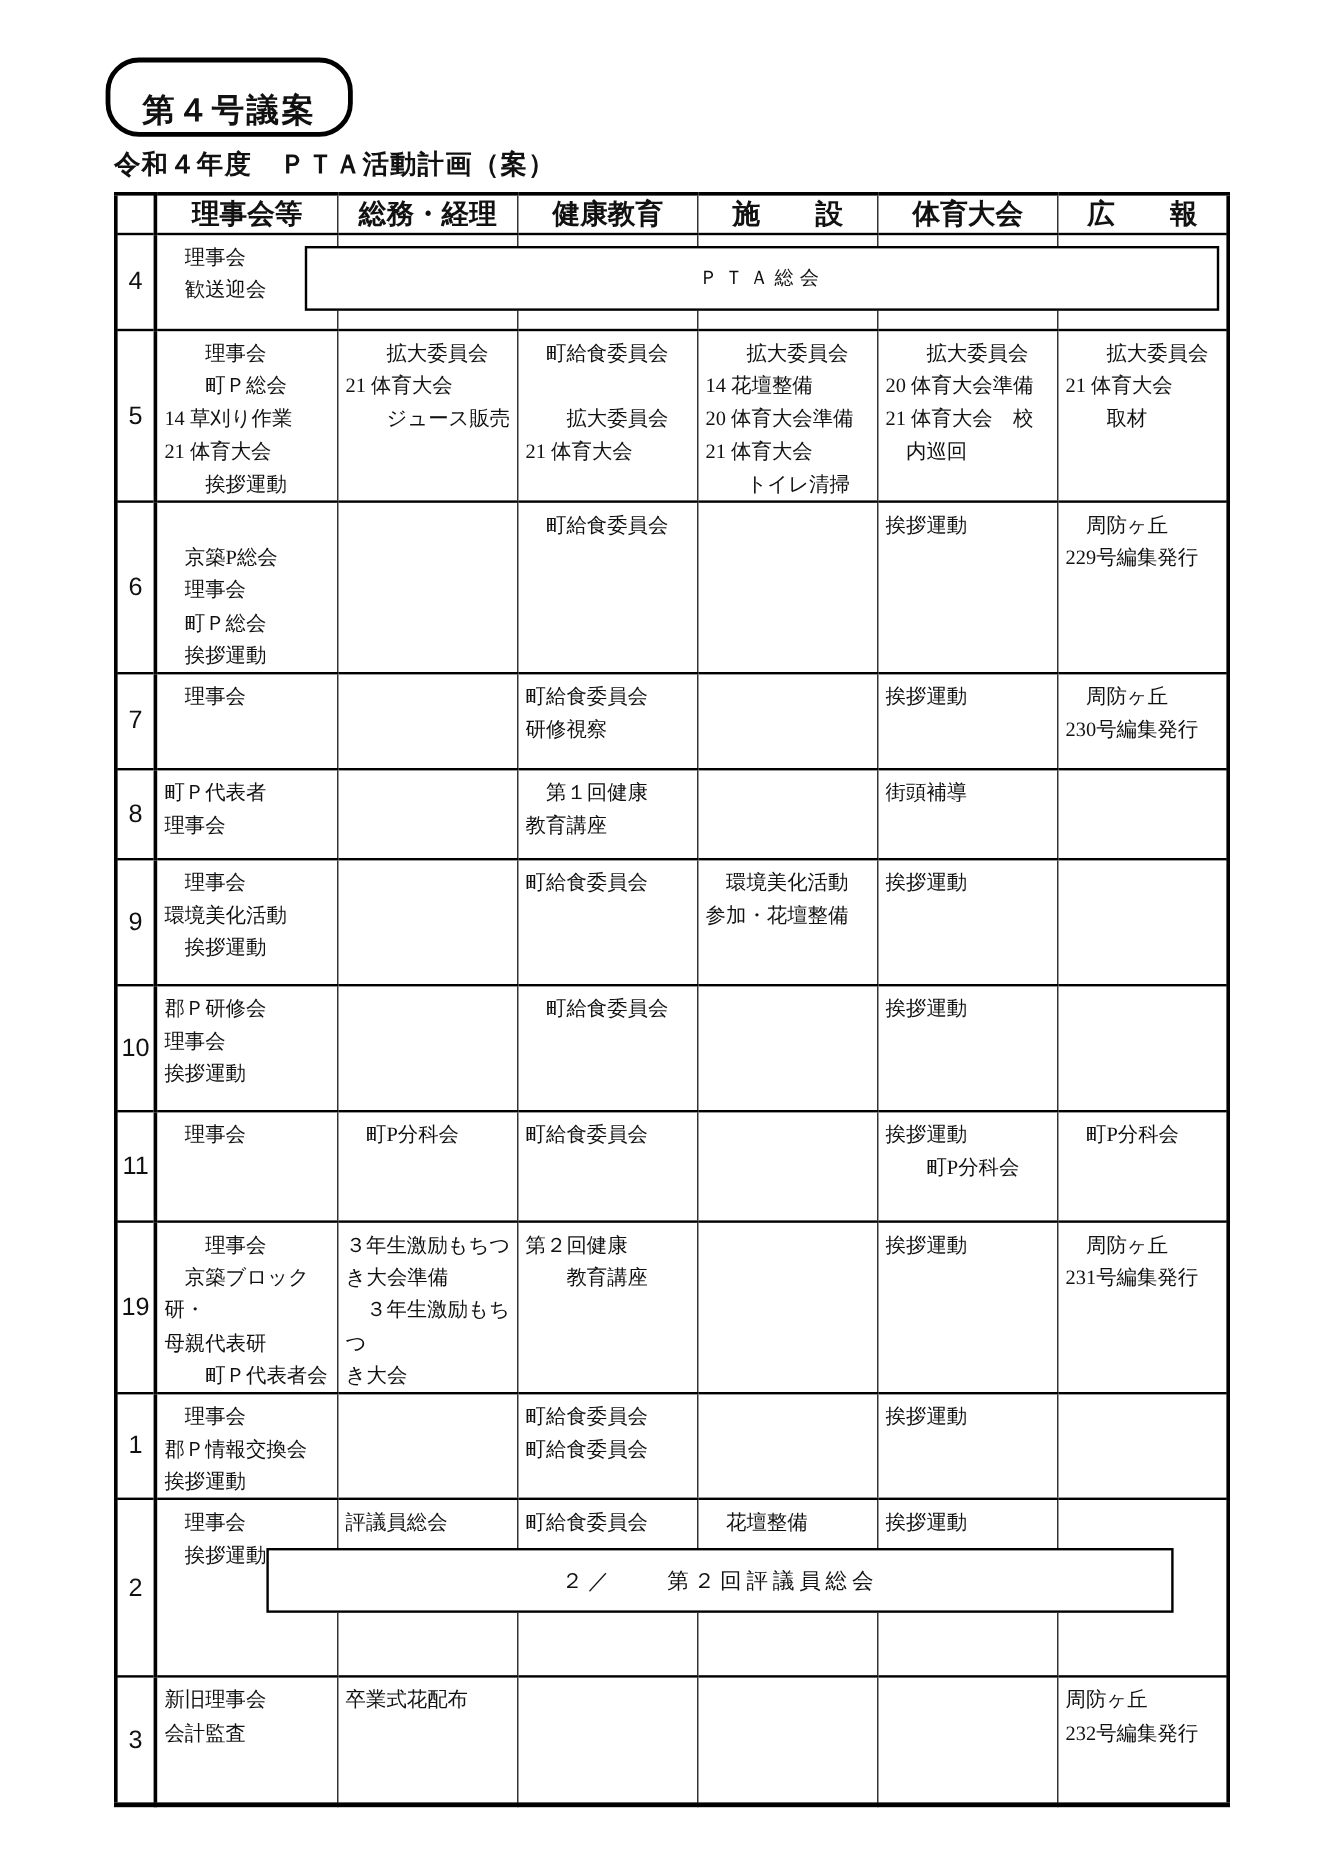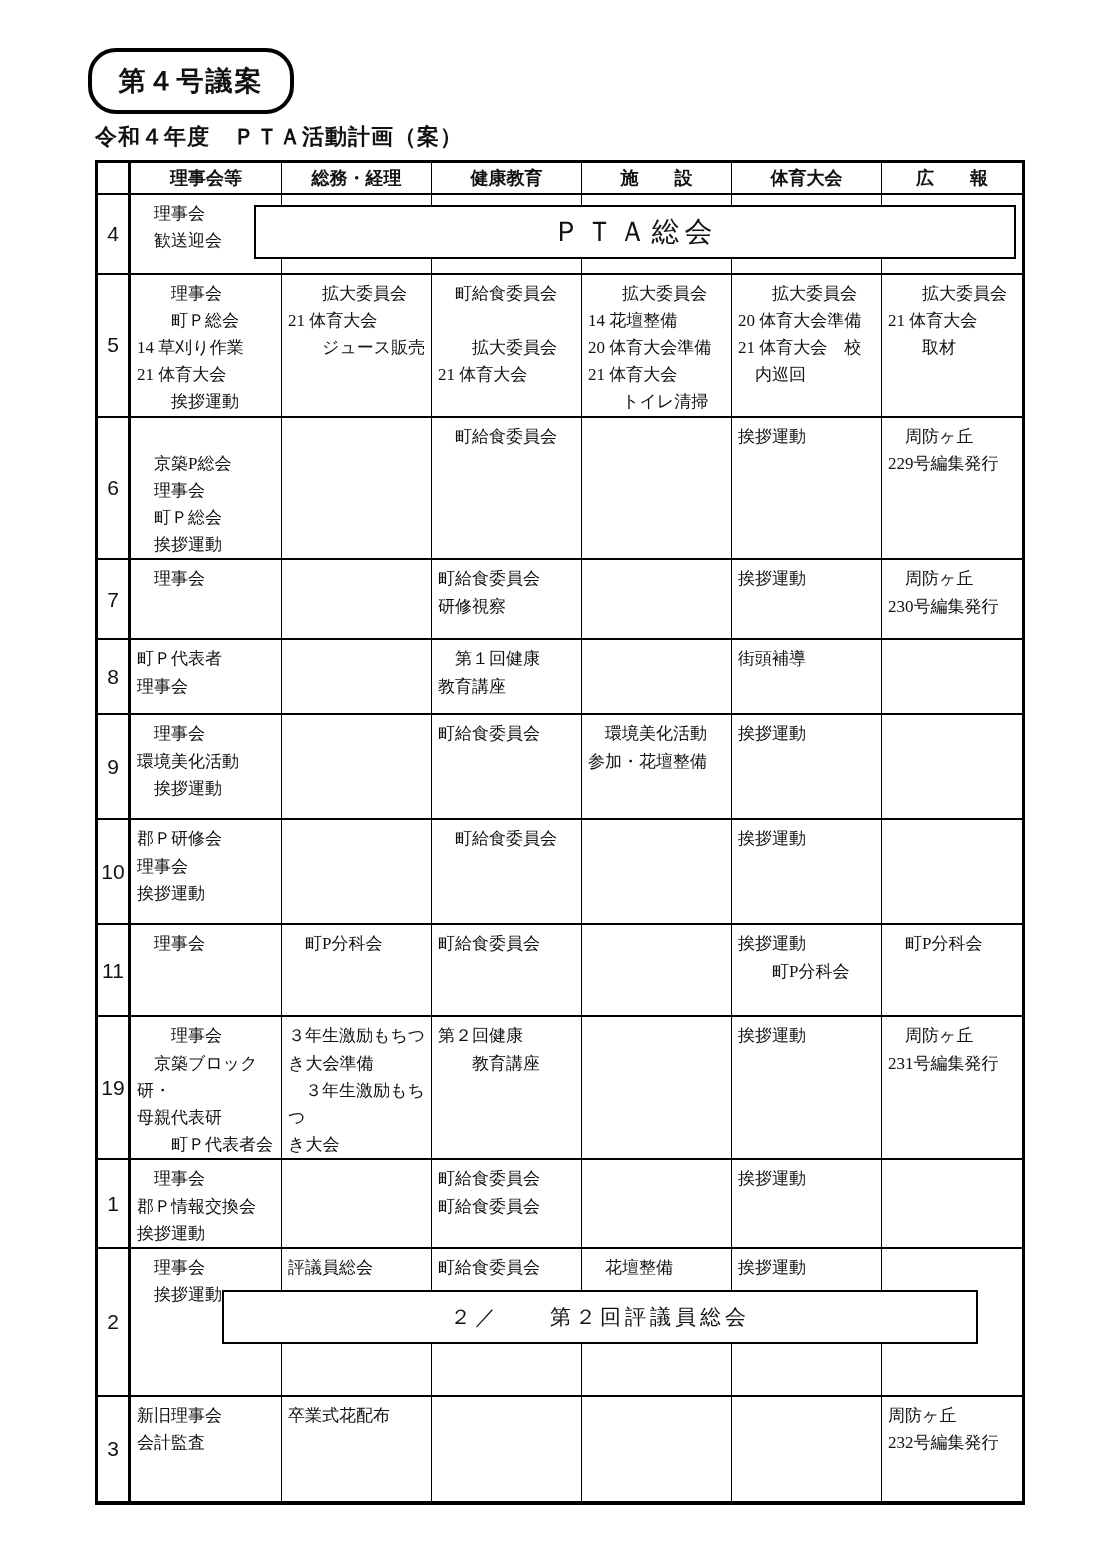--- a/index.html
+++ b/index.html
@@ -8,41 +8,41 @@
     width:1120px;height:1556px;
     background:#ffffff;
     font-family:"Liberation Serif", serif;
     color:#111;
     overflow:hidden;
   }
   .case-box{
     position:absolute;left:88px;top:48px;
     width:198px;height:58px;
     border:4px solid #000;border-radius:28px;
-    display:flex;align-items:center;justify-content:center;
+    display:flex;align-items:flex-end;justify-content:center;
     font-family:"Liberation Sans", sans-serif;
     font-weight:bold;font-size:27px;letter-spacing:2px;
     background:#fff;
   }
   .doc-title{
     position:absolute;left:95px;top:122px;
     font-family:"Liberation Sans", sans-serif;
     font-weight:bold;font-size:22px;letter-spacing:1px;
     white-space:pre;
   }
   table.plan{
     position:absolute;left:95px;top:160px;
     border-collapse:collapse;table-layout:fixed;
     border:3px solid #000;
     border-bottom:4px solid #000;
     background:#fff;
   }
   table.plan th{
     font-family:"Liberation Sans", sans-serif;
-    font-weight:bold;font-size:18px;
+    font-weight:bold;font-size:23px;
     text-align:center;vertical-align:middle;
     border:1px solid #000;
     border-top:3px solid #000;
     border-bottom:2px solid #000;
     padding:0;white-space:pre;
   }
   table.plan th.month-h{border-right:3px solid #000;}
   table.plan td{
     border:1px solid #000;
     border-top:2px solid #000;
@@ -55,25 +55,25 @@
   table.plan td.month{
     font-family:"Liberation Sans", sans-serif;
     font-size:21px;text-align:center;vertical-align:middle;
     border-right:3px solid #000;
     padding:0;white-space:normal;
   }
   .overlay-box{
     position:absolute;
     background:#fff;border:2px solid #000;
     display:flex;align-items:center;justify-content:center;
-    font-size:28px;letter-spacing:5px;
+    font-size:16px;letter-spacing:5px;
     white-space:pre;
   }
   #overlay-pta{left:254px;top:205px;width:758px;height:50px;}
-  #overlay-council{left:222px;top:1290px;width:752px;height:50px;letter-spacing:4px;font-size:21px;}
+  #overlay-council{left:222px;top:1290px;width:752px;height:50px;letter-spacing:4px;font-size:18px;}
 </style>
 </head>
 <body>
 
 <div class="page">
 
   <div class="case-box">
     <span>第４号議案</span>
   </div>
 

